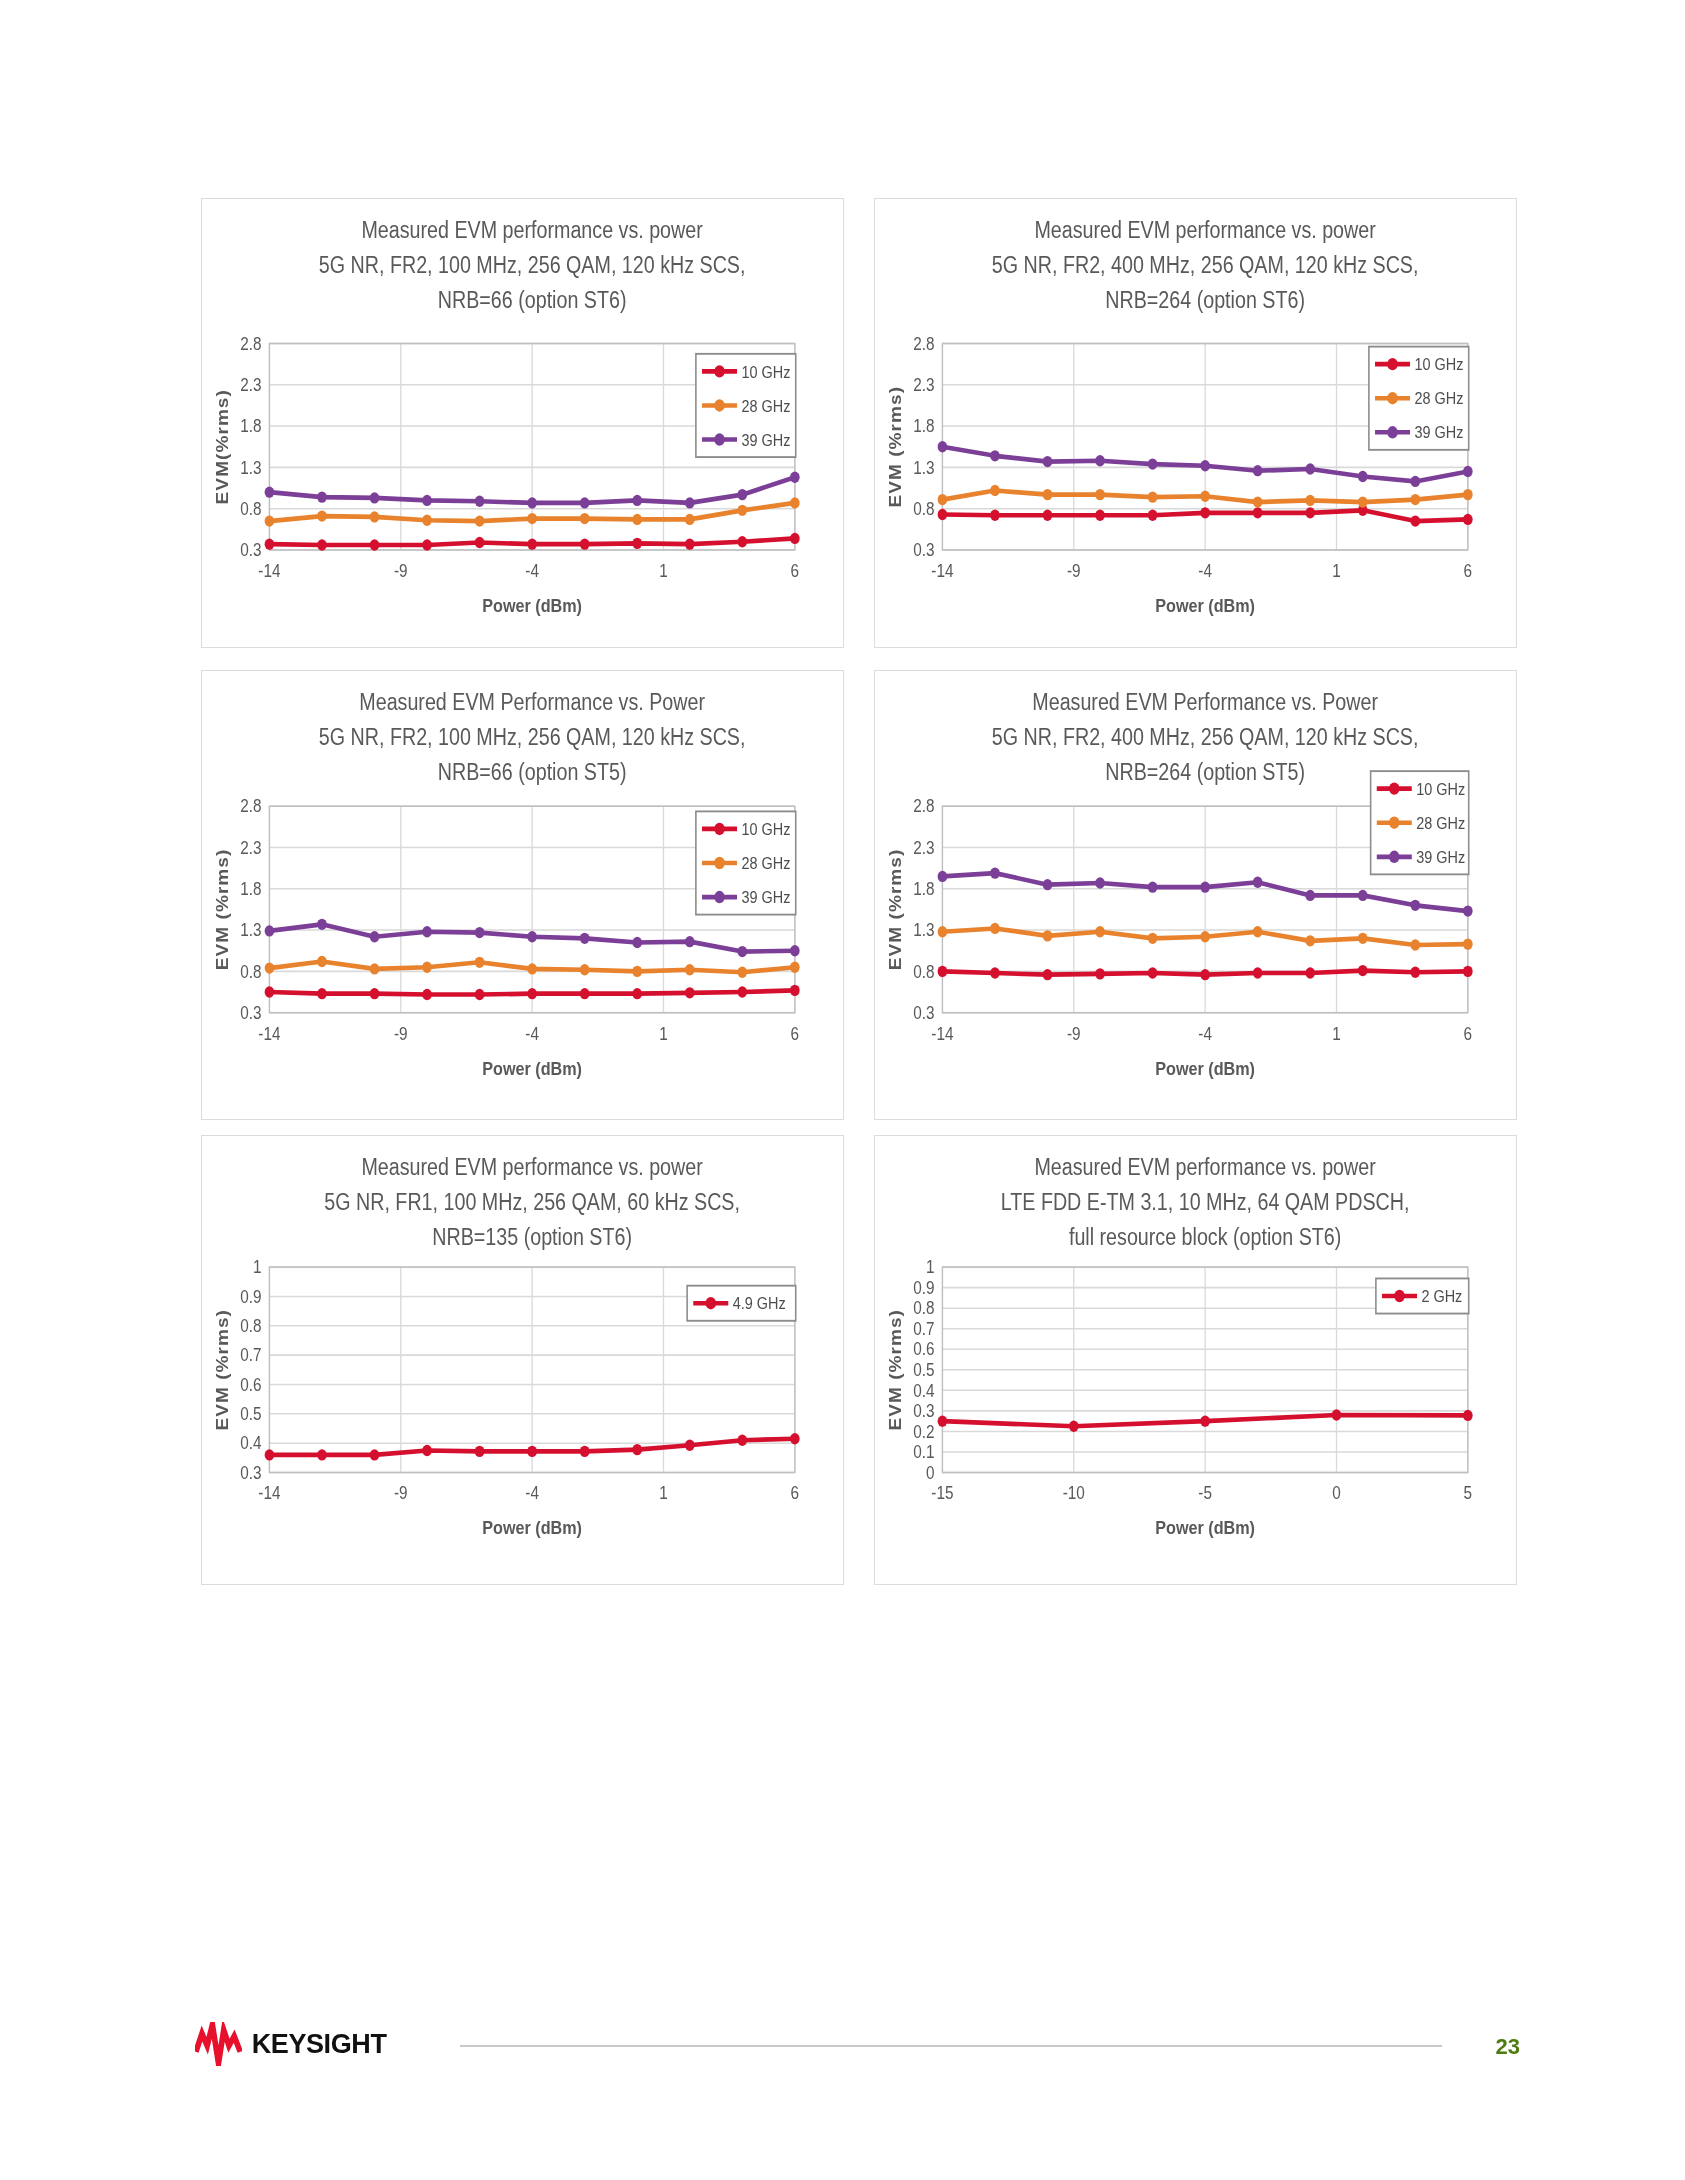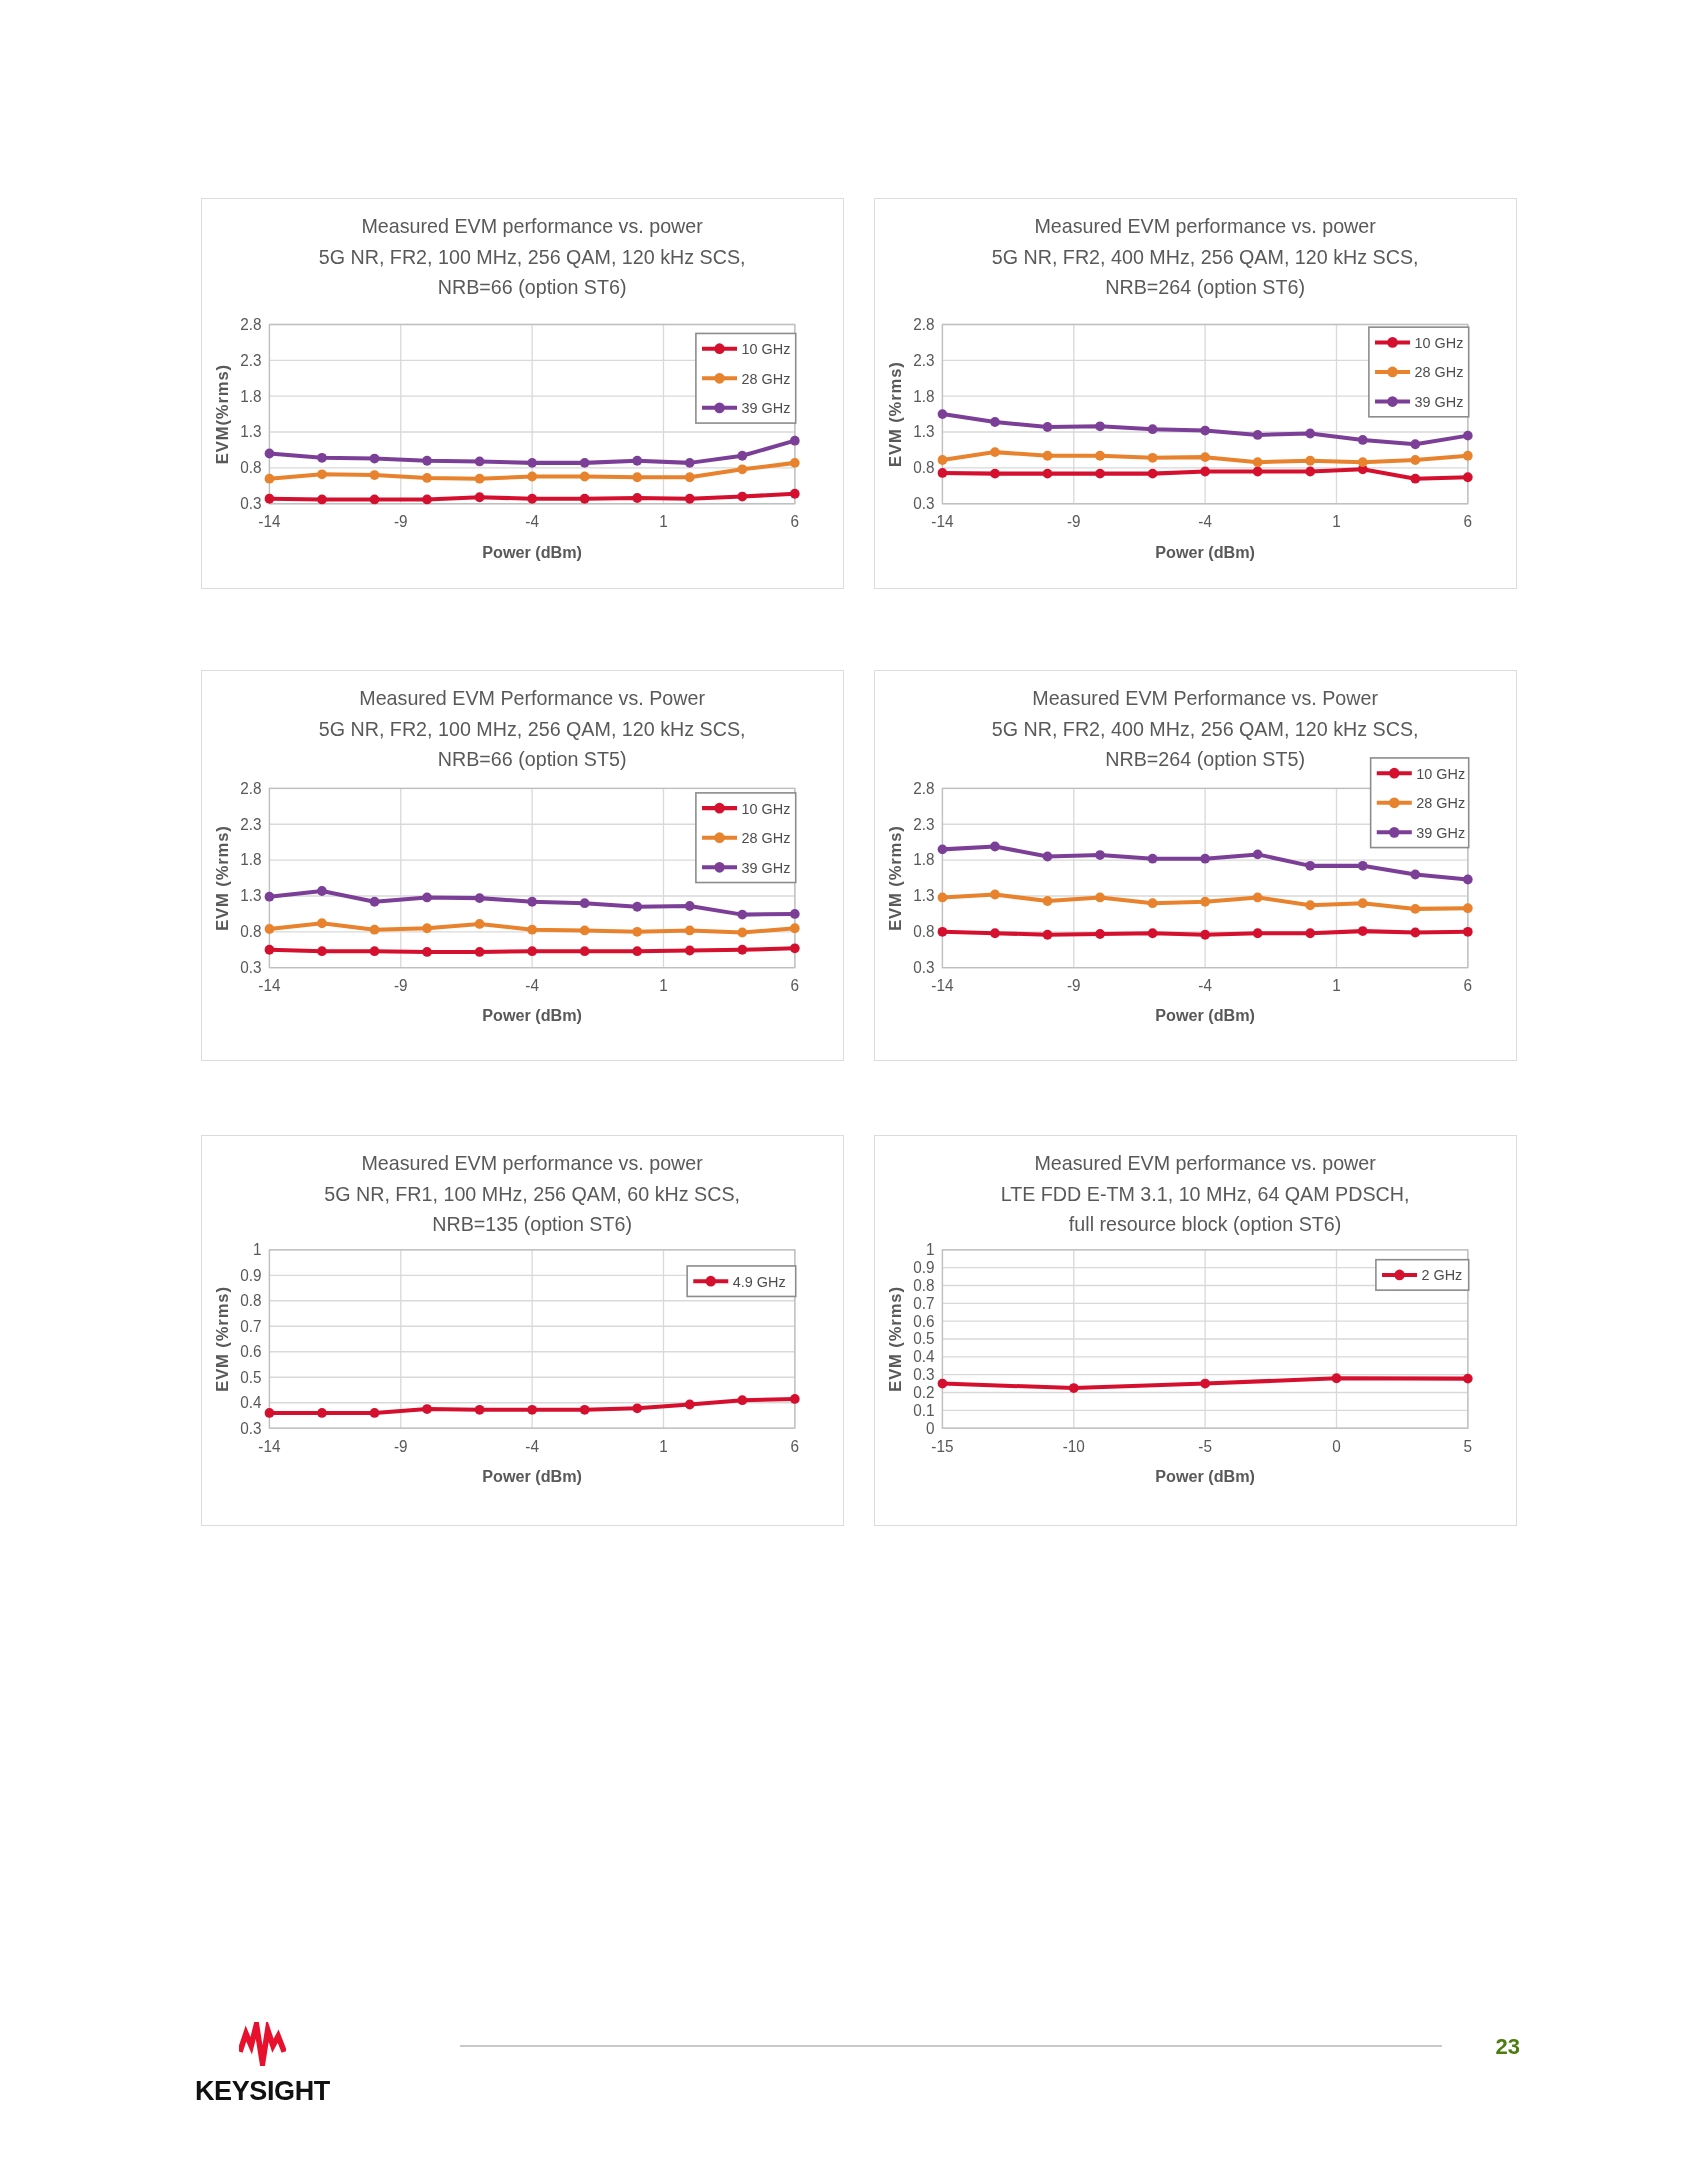--- a/index.html
+++ b/index.html
@@ -5,35 +5,35 @@
   html,body{margin:0;padding:0;background:#ffffff;}
   .page{
     position:relative;
     width:1685px;height:2180px;
     background:#ffffff;
     font-family:"Liberation Sans", sans-serif;
     overflow:hidden;
   }
   .card{
     position:absolute;
-    width:643px;height:391px;
+    width:643px;height:450px;
     background:#ffffff;
     border:0.9px solid #dcdcdc;
     box-sizing:border-box;
   }
   .card svg{display:block;width:100%;height:100%;}
   .pos1{left:201px;top:198px;}
   .pos2{left:874px;top:198px;}
   .pos3{left:201px;top:670px;}
   .pos4{left:874px;top:670px;}
   .pos5{left:201px;top:1135px;}
   .pos6{left:874px;top:1135px;}
   .footer-logo{
     position:absolute;left:195px;top:2022px;
-    display:flex;align-items:center;gap:9.7px;flex-direction:column;
+    display:flex;align-items:center;gap:9.7px;
   }
   .logo-text{
     font-size:27px;font-weight:700;color:#111111;
     letter-spacing:-0.4px;
     font-family:"Liberation Sans", sans-serif;
   }
   .footer-divider{
     position:absolute;left:460px;top:2045px;
     width:982px;height:1.8px;background:#c9c9c9;
   }

